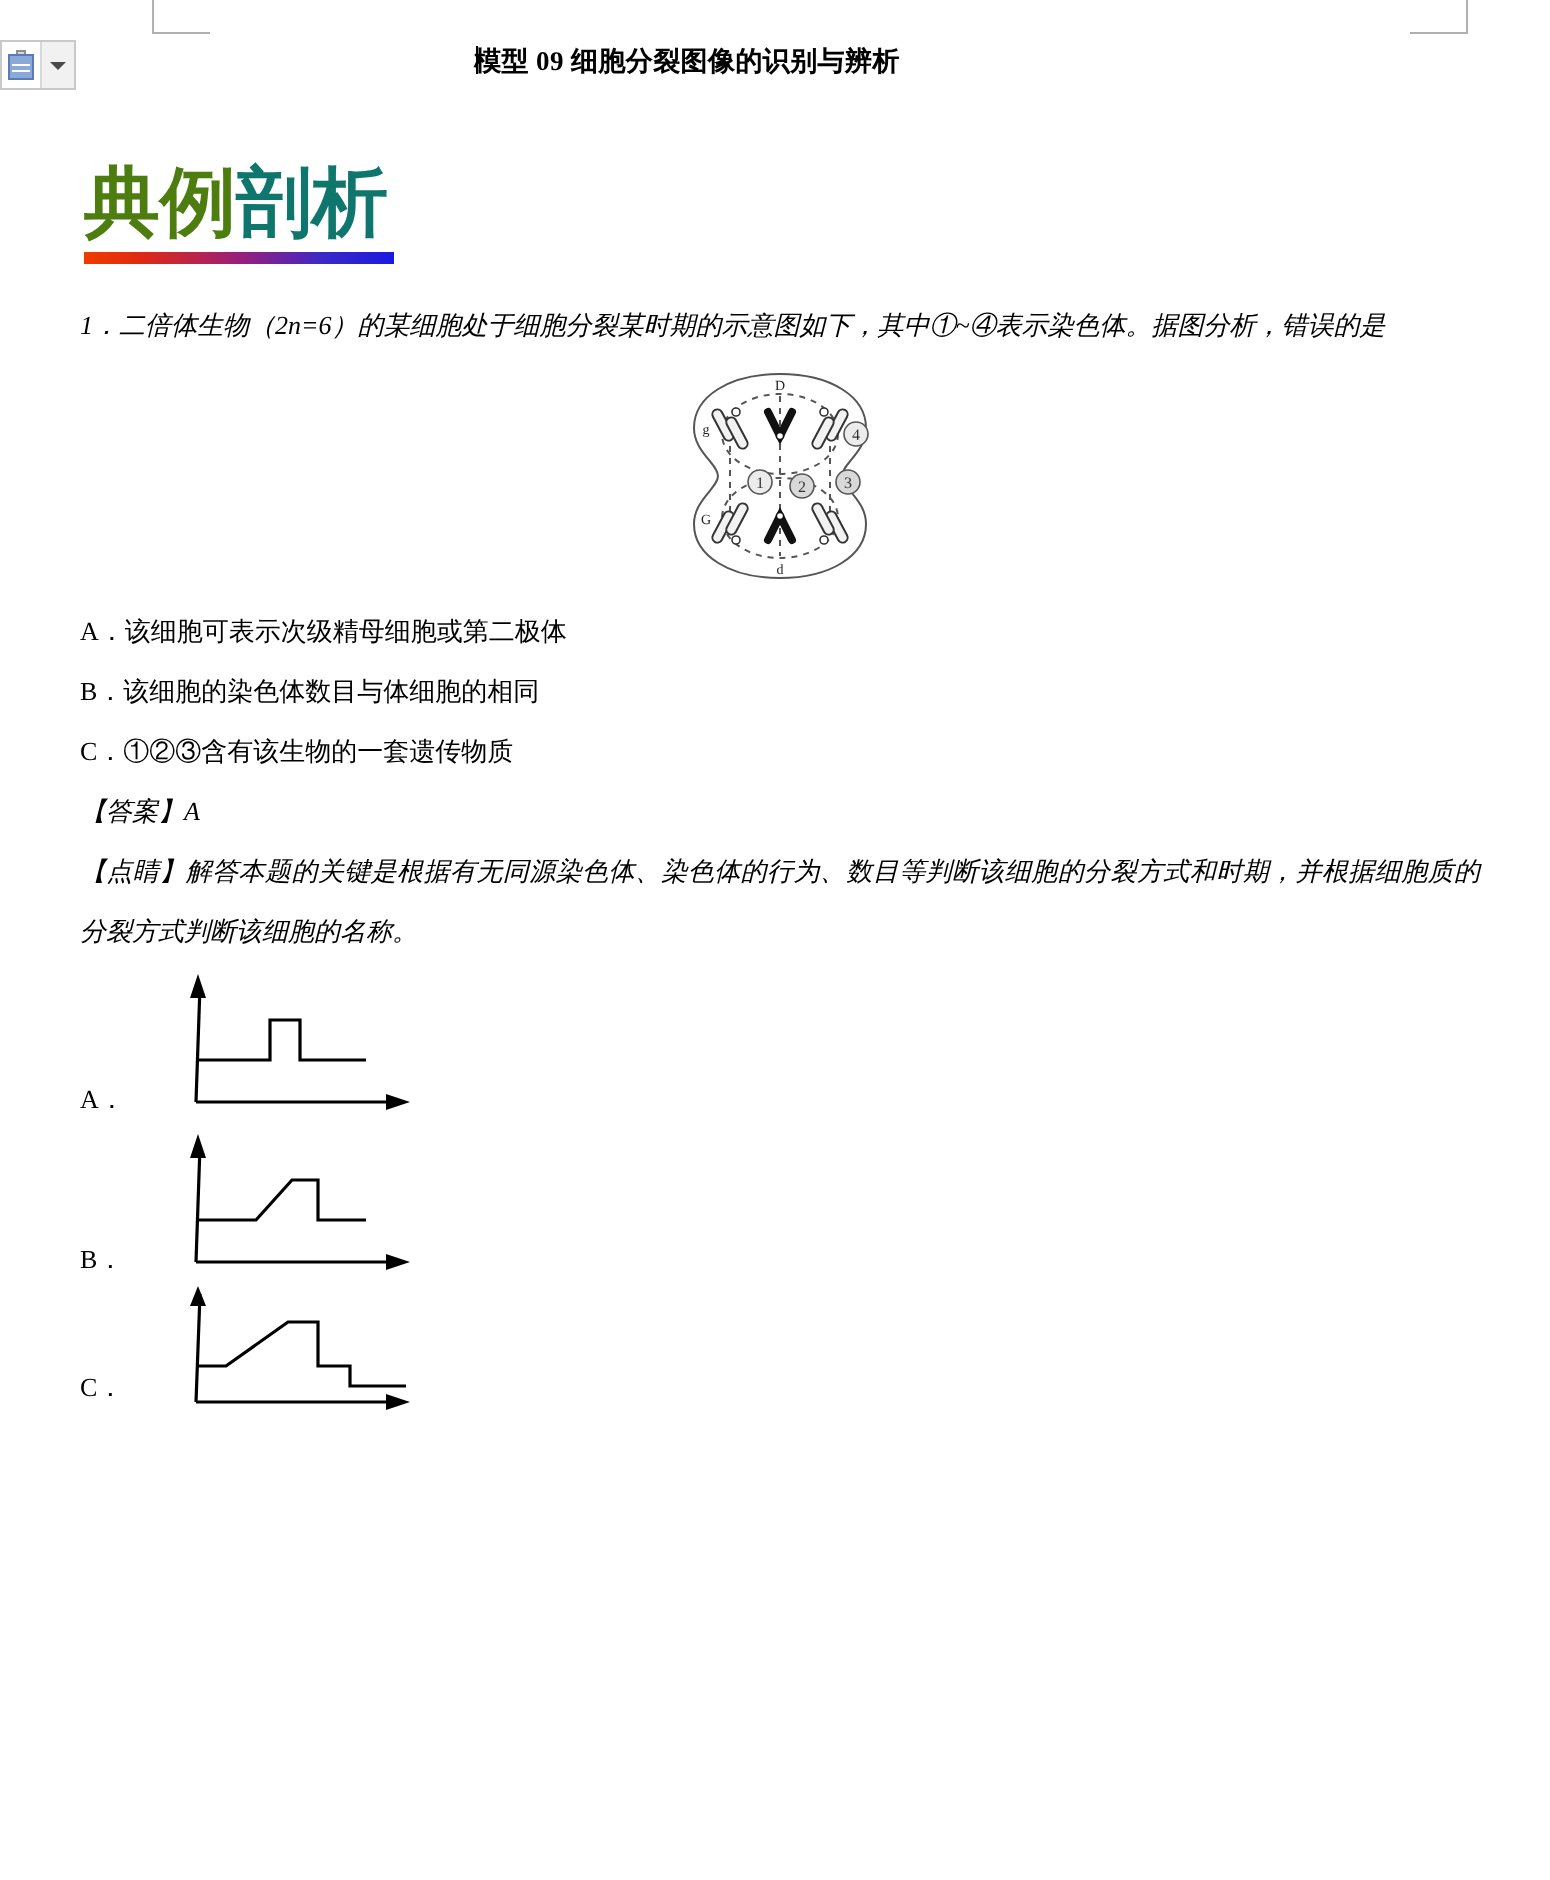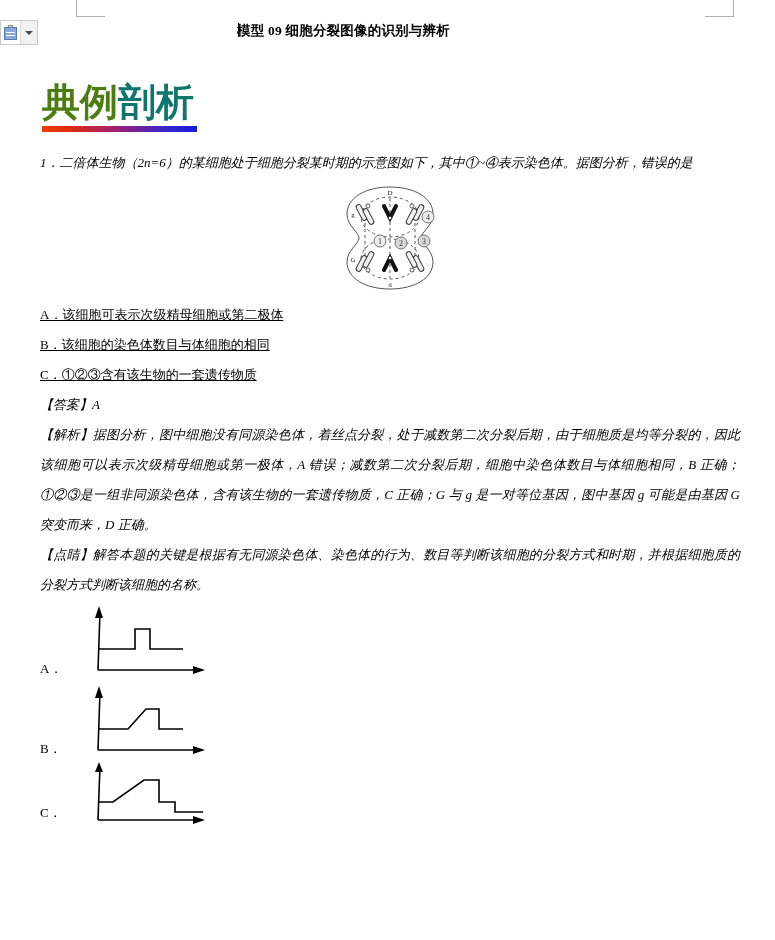--- a/index.html
+++ b/index.html
@@ -145,21 +145,21 @@
   }
   .p {
     font-size: 13px;
     line-height: 30px;
     font-family: "Liberation Serif", "DejaVu Serif", serif;
     text-align: justify;
     margin: 0;
     white-space: normal;
     font-style: italic;
   }
-  .p-opt { font-size: 13px; line-height: 30px; margin: 0; text-decoration: underline; }
+  .p-opt { font-size: 13px; line-height: 30px; margin: 0; }
 
   
   .diagram-wrap {
     width: 100%;
     text-align: center;
     margin-top: 6px;
     margin-bottom: 4px;
   }
   .cell-diagram { display: inline-block; }
 
@@ -270,21 +270,20 @@
       </g>
     </svg>
   </div>
 
   <p class="p-opt">A．该细胞可表示次级精母细胞或第二极体</p>
   <p class="p-opt">B．该细胞的染色体数目与体细胞的相同</p>
   <p class="p-opt">C．①②③含有该生物的一套遗传物质</p>
 
   <p class="p"><span>【答案】</span><span>A</span></p>
 
-  <p class="p"><span>【解析】</span><span>据图分析，图中细胞没有同源染色体，着丝点分裂，处于减数第二次分裂后期，由于细胞质是均等分裂的，因此该细胞可以表示次级精母细胞或第一极体，A 错误；减数第二次分裂后期，细胞中染色体数目与体细胞相同，B 正确；①②③是一组非同源染色体，含有该生物的一套遗传物质，C 正确；G 与 g 是一对等位基因，图中基因 g 可能是由基因 G 突变而来，D 正确。</span></p>
 
   <p class="p"><span>【点睛】</span><span>解答本题的关键是根据有无同源染色体、染色体的行为、数目等判断该细胞的分裂方式和时期，并根据细胞质的分裂方式判断该细胞的名称。</span></p>
 
 
   <div class="curve-row">
     <div class="curve-label">A．</div>
     <svg class="curve-svg" width="150" height="78" viewBox="0 0 150 78">
       <g stroke="#000" stroke-width="1.6" fill="none">
         <line x1="32" y1="68" x2="34" y2="10"></line>
         <line x1="32" y1="68" x2="133" y2="68"></line>

